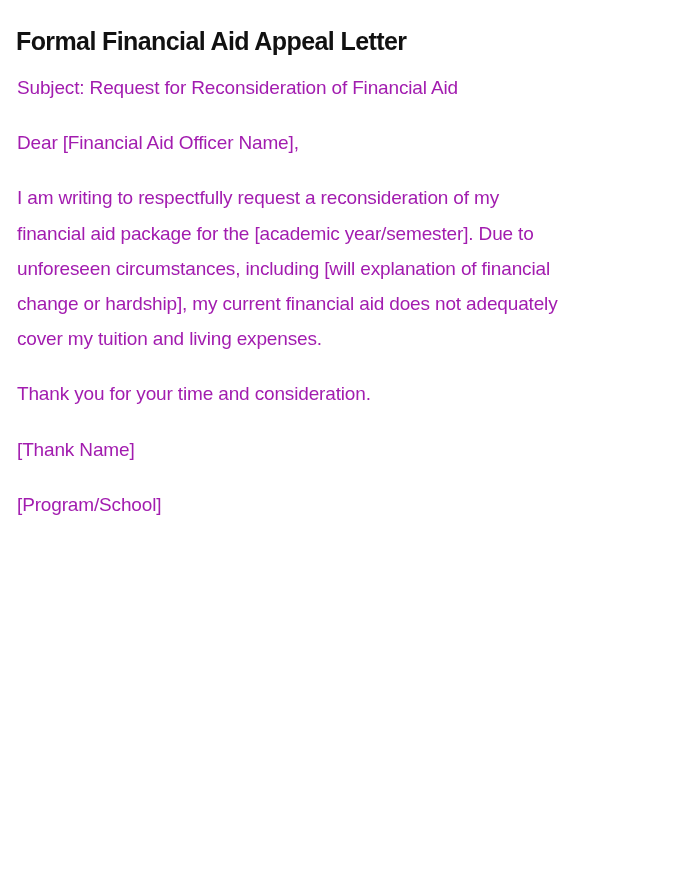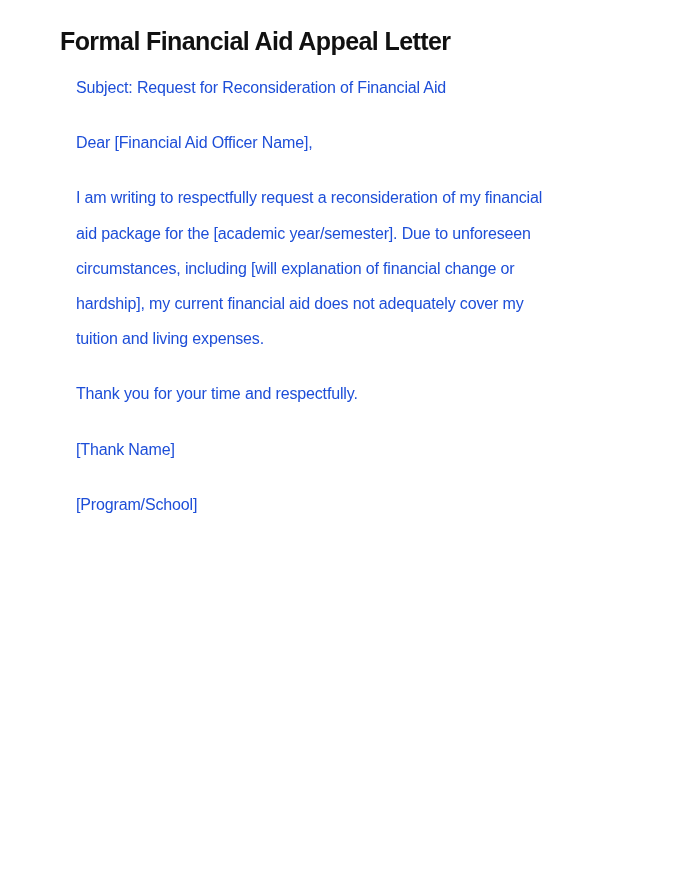--- a/index.html
+++ b/index.html
@@ -9,55 +9,55 @@
     }
     body {
       width: 700px;
       height: 872px;
       overflow: hidden;
       font-family: "Liberation Sans", "DejaVu Sans", sans-serif;
       color: #1a1a1a;
     }
     .doc {
       position: relative;
-      padding: 25px 40px 0 60px;
+      padding: 25px 40px 0 16px;
       box-sizing: border-box;
       width: 612px;
     }
     .title {
       margin: 0;
       font-size: 25px;
       font-weight: bold;
       letter-spacing: -0.6px;
       line-height: 32px;
       color: #111111;
     }
     .para {
-      margin: 16px;
-      font-size: 16px;
+      margin: 1px;
+      font-size: 19px;
       line-height: 35.2px;
       letter-spacing: -0.15px;
-      color: #1d4ed8;
+      color: #a21caf;
     }
     .subject { margin-top: 13px; }
     .gap { margin-top: 20px; }
   </style>
 </head>
 <body>
 
 <div class="doc">
   <h1 class="title">Formal Financial Aid Appeal Letter</h1>
 
   <p class="para subject">Subject: Request for Reconsideration of Financial Aid</p>
 
   <p class="para gap">Dear [Financial Aid Officer Name],</p>
 
   <p class="para gap">I am writing to respectfully request a reconsideration of my financial aid package for the [academic year/semester]. Due to unforeseen circumstances, including [will explanation of financial change or hardship], my current financial aid does not adequately cover my tuition and living expenses.</p>
 
 
-  <p class="para gap">Thank you for your time and respectfully.</p>
+  <p class="para gap">Thank you for your time and consideration.</p>
 
 
   <p class="para gap">[Thank Name]</p>
 
 
   <p class="para gap">[Program/School]</p>
 </div>
 
 </body></html>

